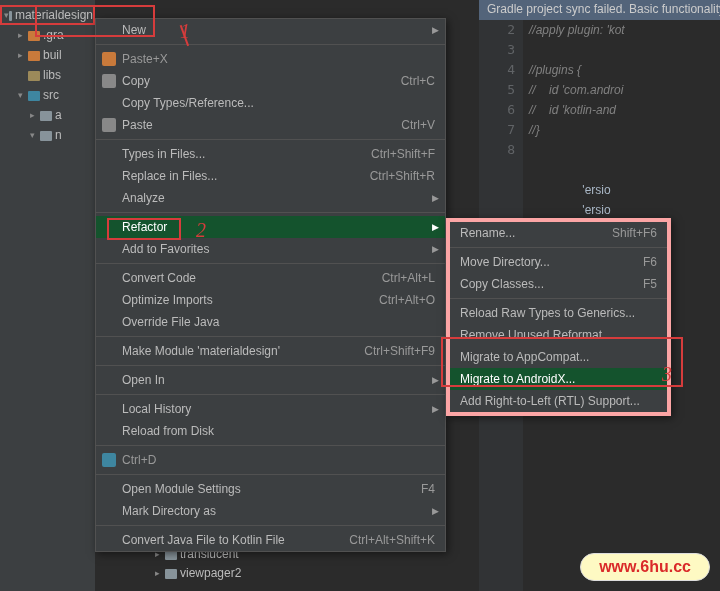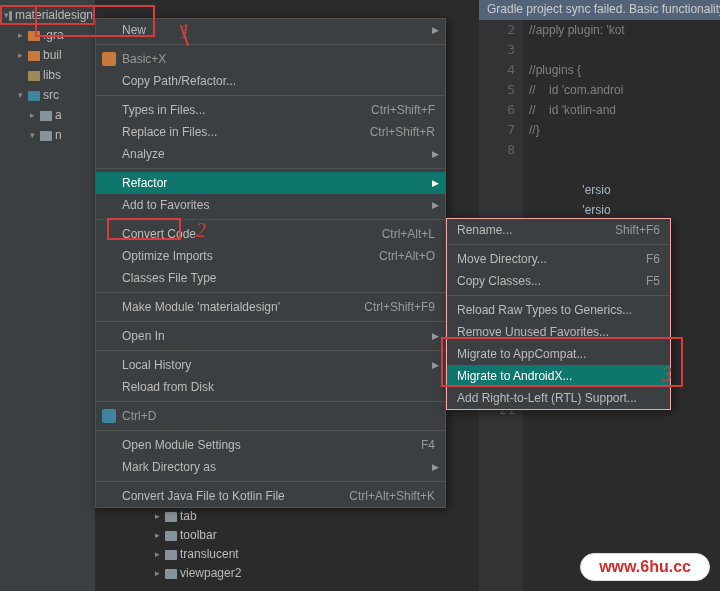--- a/index.html
+++ b/index.html
@@ -16,46 +16,46 @@
 
 .tree-sel { border: 2px solid #d63c3c; }
 
 .menu1 { position: absolute; left: 95px; top: 18px; width: 351px; background: #3c3f41; border: 1px solid #515151; box-shadow: 2px 2px 8px rgba(0,0,0,0.5); z-index: 10; }
 .menu-row { display: flex; align-items: center; height: 22px; padding: 0 10px 0 26px; color: #bbbbbb; position: relative; cursor: default; }
 .menu-row .mlabel { flex: 1; }
 .menu-row .mkey { color: #999; }
 .menu-row .marr { position:absolute; right:6px; color:#999; font-size:9px; }
 .menu-sep { height: 1px; background: #515151; margin: 3px 0; }
 .menu-icon { position:absolute; left:6px; width:14px; height:14px; }
-.menu-row.hover { background: #0f766e; color: #fff; }
+.menu-row.hover { background: #14532d; color: #fff; }
 .menu-row.hover .mkey, .menu-row.hover .marr { color:#fff; }
 
-.menu2 { position: absolute; left: 446px; top: 218px; width: 225px; background: #3c3f41; border: 1px solid #fca5a5; box-shadow: 2px 2px 8px rgba(0,0,0,0.5); z-index: 11; }
+.menu2 { position: absolute; left: 446px; top: 218px; width: 225px; background: #3c3f41; border: 4px solid #fca5a5; box-shadow: 2px 2px 8px rgba(0,0,0,0.5); z-index: 11; }
 .menu2 .menu-row { padding-left: 10px; }
 
 .ed { position: absolute; left: 479px; top: 0; right:0; bottom:0; background: #2b2b2b; }
 .ed-warn { position:absolute; left:0; top:0; right:0; height:20px; background:#53647a; color:#ccc; padding:2px 8px; white-space:nowrap; overflow:hidden;}
 .ed-gut { position:absolute; left:0; top:20px; width:44px; bottom:0; background:#313335; color:#606366; text-align:right; padding-right:8px;}
 .ed-gut div { height:20px; line-height:20px; font-family: Consolas, monospace; font-size:13px;}
 .ed-code { position:absolute; left:44px; top:20px; right:0; bottom:0; font-family: Consolas, monospace; font-size:13px; color:#a9b7c6; white-space:pre; overflow:hidden;}
 .ed-code div { height:20px; line-height:20px; padding-left: 6px;}
-.cm { color:#808080; }
+.cm { color:#808080;font-style:italic; }
 
 .box-red-1 { position:absolute; border:2px solid #d63c3c; pointer-events:none; z-index:20; }
 .ann1 { left:35px; top:5px; width:120px; height:32px; }
 .ann2 { left:107px; top:218px; width:74px; height:22px; }
 .ann3 { left:441px; top:337px; width:242px; height:50px; }
 
 .anum { position:absolute; color:#d63c3c; font-size:20px; font-style:italic; font-family: "Comic Sans MS", cursive; z-index:21; pointer-events:none;}
 .an1 { left:180px; top:20px; }
 .an2 { left:196px; top:219px; }
 .an3 { left:662px; top:363px; }
 .an1tick { position:absolute; left:164px; top:28px; width:22px; height:22px; border-right:2px solid #d63c3c; transform:rotate(-20deg); z-index:21;}
 
-.watermark { position:absolute; right:10px; bottom:10px; z-index:30; background:#ffffff; border-radius:16px; padding:4px 18px; color:#da2a2a; font-size:16px; font-weight:bold; font-family:Arial; border:1px solid #ddd;}
+.watermark { position:absolute; right:10px; bottom:10px; z-index:30; background:#fef9c3; border-radius:16px; padding:4px 18px; color:#da2a2a; font-size:16px; font-weight:bold; font-family:Arial; border:1px solid #ddd;}
 
 .bottom-tree { position:absolute; left:95px; top:506px; width:350px; z-index:5; }
 .bt-row { display:flex; align-items:center; height:19px; padding-left:60px; color:#bbb;}
 .bt-arrow { width:10px; color:#888; font-size:9px; }
 </style>
 </head>
 <body>
 
 <div class="tree">
   <div class="tree-row tree-sel" style="padding-left:2px;">
@@ -95,24 +95,34 @@
 </div>
 
 <div class="menu1" id="menu1">
     <div class="menu-row">
       <span class="mlabel">New</span>
       <span class="marr">▶</span>
     </div>
     <div class="menu-sep"></div>
     <div class="menu-row">
       <span class="menu-icon" style="background: rgb(201, 122, 59); border-radius: 2px;"></span>
-      <span class="mkey">Basic+X</span>
-    </div>
-    <div class="menu-row">
-      <span class="mlabel">Copy Path/Refactor...</span>
+      <span class="mkey">Paste+X</span>
+    </div>
+    <div class="menu-row">
+      <span class="menu-icon" style="background: rgb(136, 136, 136); border-radius: 2px;"></span>
+      <span class="mlabel">Copy</span>
+      <span class="mkey">Ctrl+C</span>
+    </div>
+    <div class="menu-row">
+      <span class="mlabel">Copy Types/Reference...</span>
+    </div>
+    <div class="menu-row">
+      <span class="menu-icon" style="background: rgb(136, 136, 136); border-radius: 2px;"></span>
+      <span class="mlabel">Paste</span>
+      <span class="mkey">Ctrl+V</span>
     </div>
     <div class="menu-sep"></div>
     <div class="menu-row">
       <span class="mlabel">Types in Files...</span>
       <span class="mkey">Ctrl+Shift+F</span>
     </div>
     <div class="menu-row">
       <span class="mlabel">Replace in Files...</span>
       <span class="mkey">Ctrl+Shift+R</span>
     </div>
@@ -132,21 +142,21 @@
     <div class="menu-sep"></div>
     <div class="menu-row">
       <span class="mlabel">Convert Code</span>
       <span class="mkey">Ctrl+Alt+L</span>
     </div>
     <div class="menu-row">
       <span class="mlabel">Optimize Imports</span>
       <span class="mkey">Ctrl+Alt+O</span>
     </div>
     <div class="menu-row">
-      <span class="mlabel">Classes File Type</span>
+      <span class="mlabel">Override File Java</span>
     </div>
     <div class="menu-sep"></div>
     <div class="menu-row">
       <span class="mlabel">Make Module 'materialdesign'</span>
       <span class="mkey">Ctrl+Shift+F9</span>
     </div>
     <div class="menu-sep"></div>
     <div class="menu-row">
       <span class="mlabel">Open In</span>
       <span class="marr">▶</span>
@@ -215,21 +225,21 @@
     </div>
     <div class="menu-row">
       <span class="mlabel">Copy Classes...</span>
       <span class="mkey">F5</span>
     </div>
     <div class="menu-sep"></div>
     <div class="menu-row">
       <span class="mlabel">Reload Raw Types to Generics...</span>
     </div>
     <div class="menu-row">
-      <span class="mlabel">Remove Unused Favorites...</span>
+      <span class="mlabel">Remove Unused Reformat...</span>
     </div>
     <div class="menu-row">
       <span class="mlabel">Migrate to AppCompat...</span>
     </div>
     <div class="menu-row hover">
       <span class="mlabel">Migrate to AndroidX...</span>
     </div>
     <div class="menu-row">
       <span class="mlabel">Add Right-to-Left (RTL) Support...</span>
     </div>

